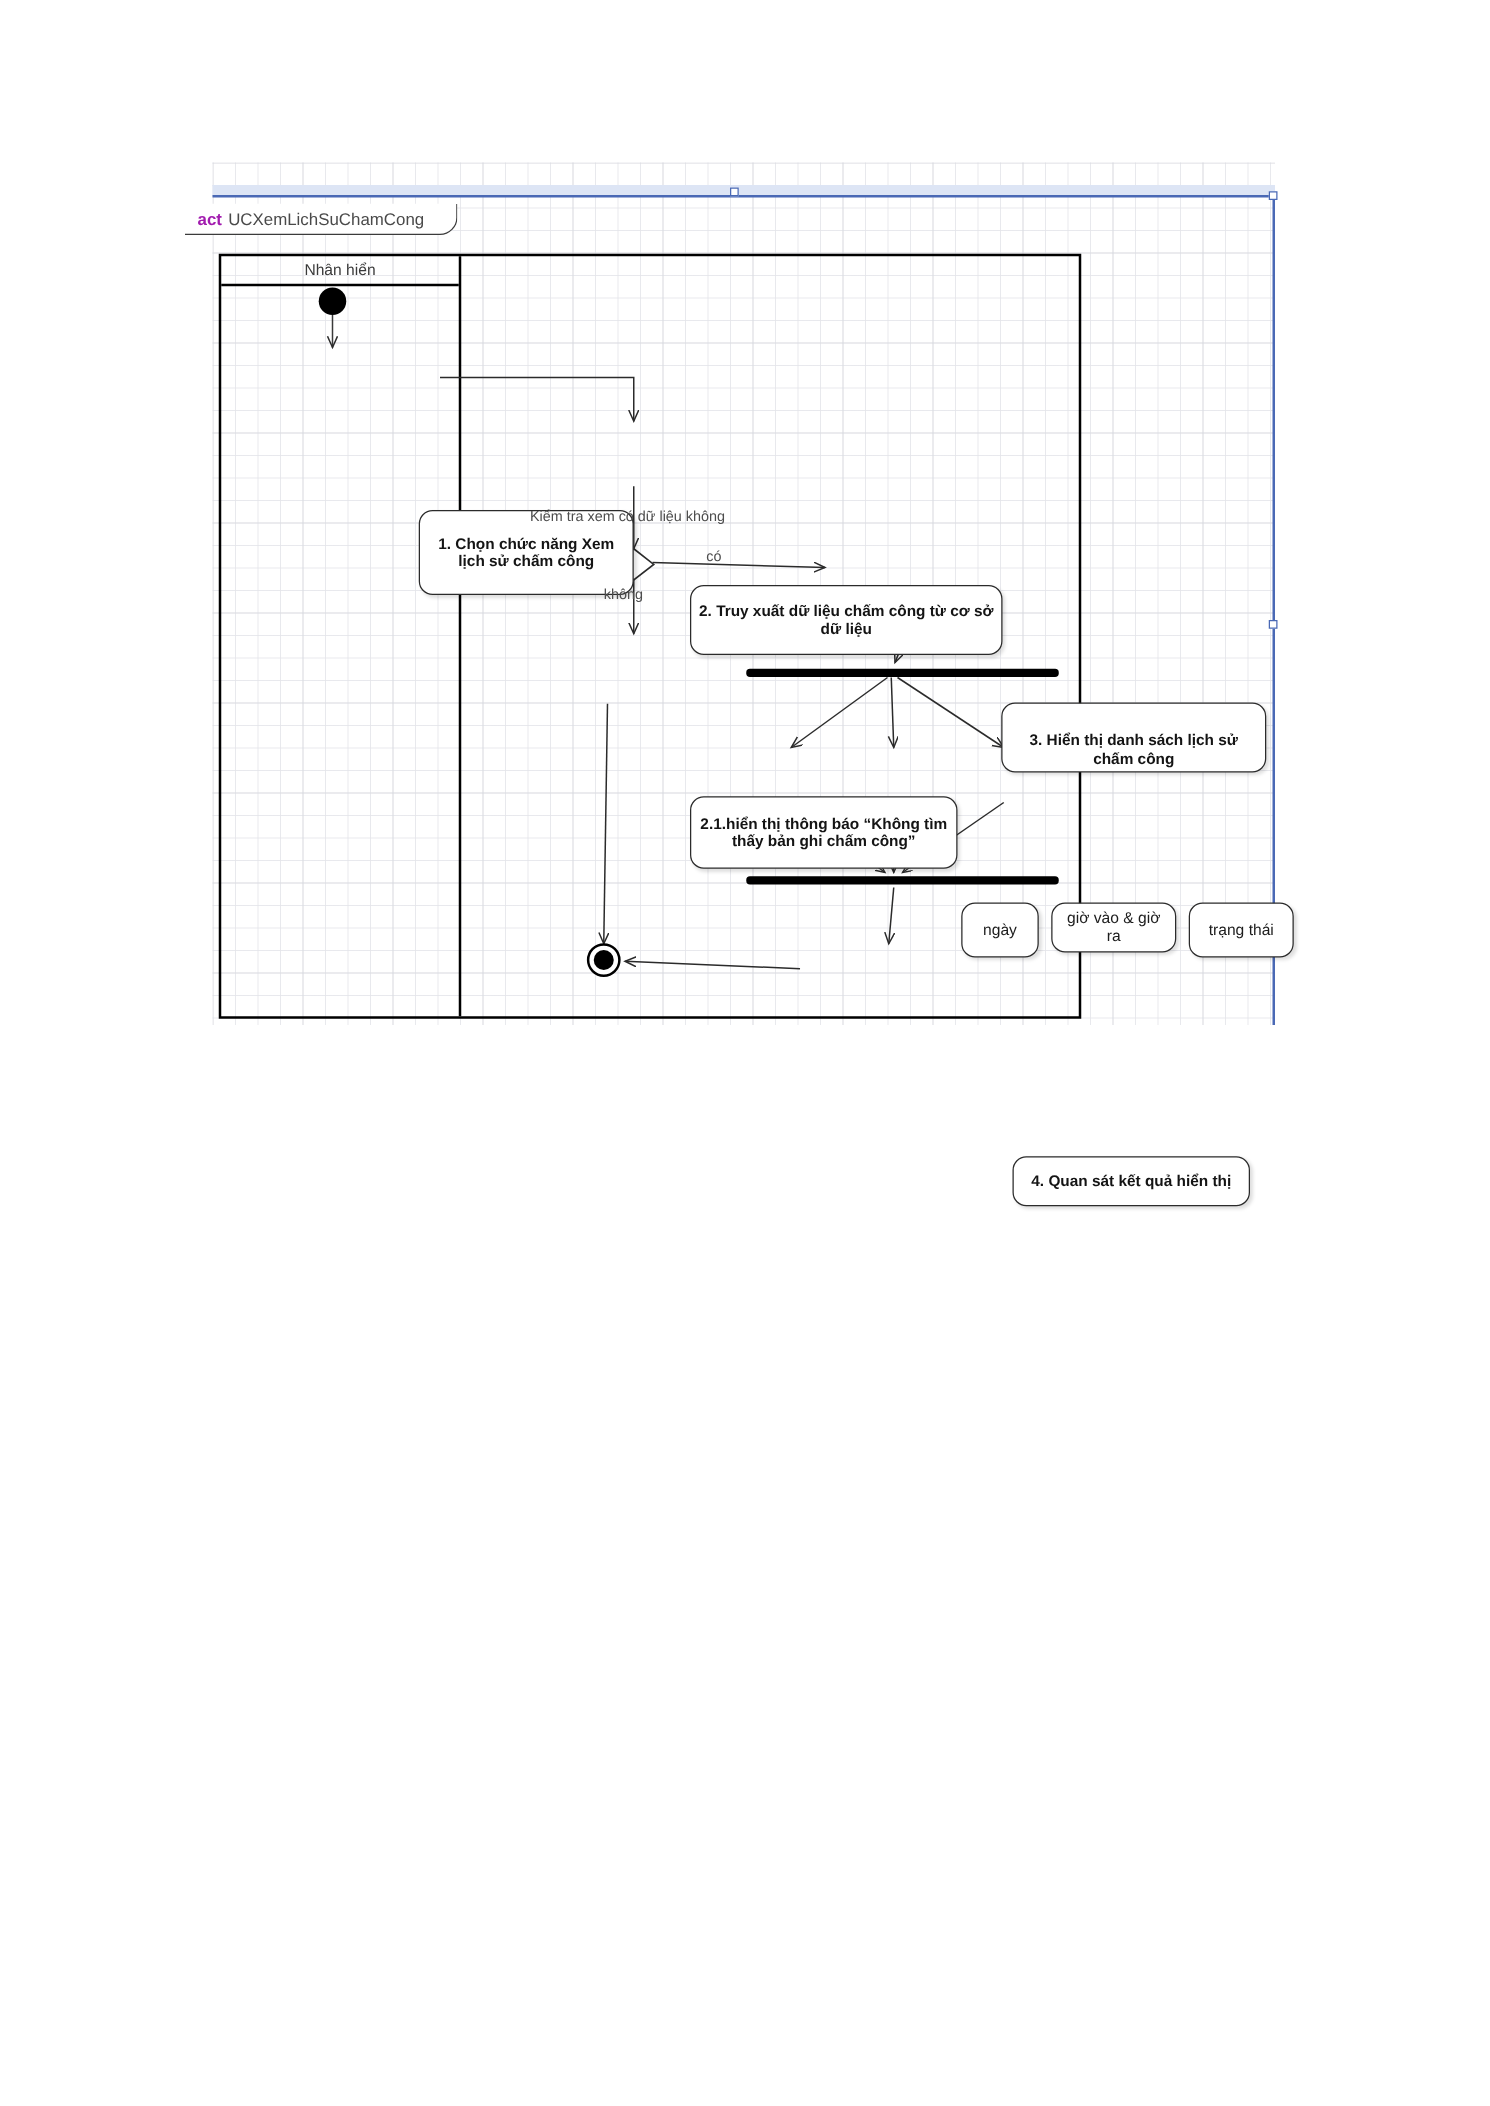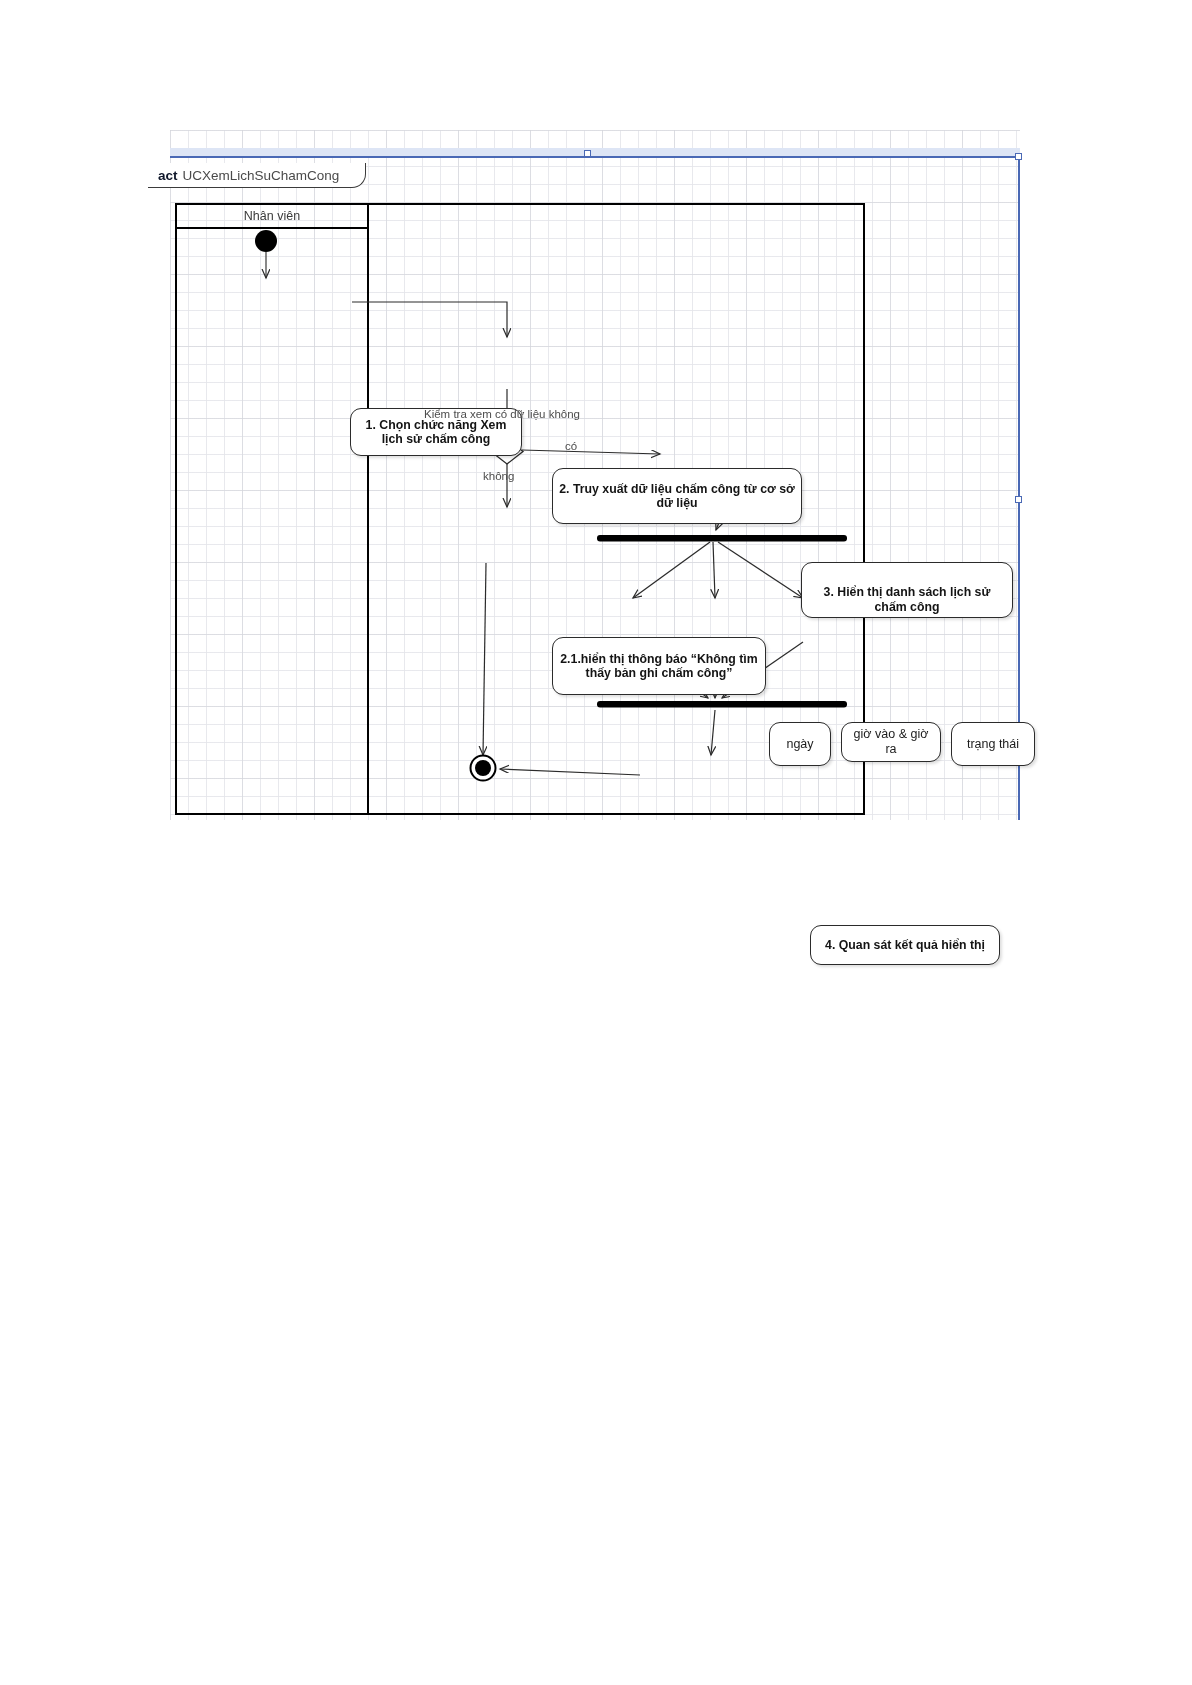--- a/index.html
+++ b/index.html
@@ -80,21 +80,21 @@
     border-bottom-right-radius: 14px;
     display: flex;
     align-items: center;
     font-size: 13.5px;
     color: #4a4a4a;
     white-space: nowrap;
     z-index: 6;
   }
   #frame-tab .kw {
     font-weight: bold;
-    color: #0f172a;
+    color: #a21caf;
     margin-right: 5px;
   }
 
   
   #lanes {
     position: absolute;
     left: 175px;
     top: 203px;
     width: 690px;
     height: 612px;
@@ -181,21 +181,21 @@
 <div class="sel-handle" style="left:1015px; top:153px;"></div>
 <div class="sel-handle" style="left:1015px; top:496px;"></div>
 
 <div id="frame-tab">
   <span class="kw">act</span>
   <span>UCXemLichSuChamCong</span>
 </div>
 
 <div id="lanes">
   <div class="lane-header" id="lane-header-0">
-    <span>Nhân viên</span>
+    <span>Nhân hiển</span>
   </div>
   <div class="lane-divider"></div>
 </div>
 
 <svg id="diagram" viewBox="0 0 850 690">
   <defs>
     <marker id="ah" markerWidth="11" markerHeight="11" refX="9" refY="4" orient="auto" markerUnits="userSpaceOnUse">
       <path d="M0,0 L9,4 L0,8" fill="none" stroke="#2b2b2b" stroke-width="1.2"></path>
     </marker>
     <marker id="ahs" markerWidth="9" markerHeight="9" refX="7.5" refY="3.4" orient="auto" markerUnits="userSpaceOnUse">
@@ -234,21 +234,21 @@
   <polygon points="337,309 353,321.5 337,334 321,321.5" fill="#ffffff" stroke="#2b2b2b" stroke-width="1.3"></polygon>
 
   <rect x="427" y="405" width="250" height="6.5" rx="3" fill="#000000"></rect>
 
   <rect x="427" y="571" width="250" height="6.5" rx="3" fill="#000000"></rect>
 
   <circle cx="313" cy="638" r="12.5" fill="#ffffff" stroke="#000000" stroke-width="2"></circle>
   <circle cx="313" cy="638" r="8" fill="#000000"></circle>
 </svg>
 
-<div class="node" style="left:350px; top:408px; width:172px; height:48px;">
+<div class="node" style="left:335px; top:408px; width:172px; height:68px;">
   <span>1. Chọn chức năng Xem lịch sử chấm công</span>
 </div>
 
 <div class="node" style="left:552px; top:468px; width:250px; height:56px;">
   <span>2. Truy xuất dữ liệu chấm công từ cơ sở dữ liệu</span>
 </div>
 
 <div class="node" style="left:801px; top:562px; width:212px; height:56px;align-items:flex-end;">
   <span>3. Hiển thị danh sách lịch sử chấm công</span>
 </div>

